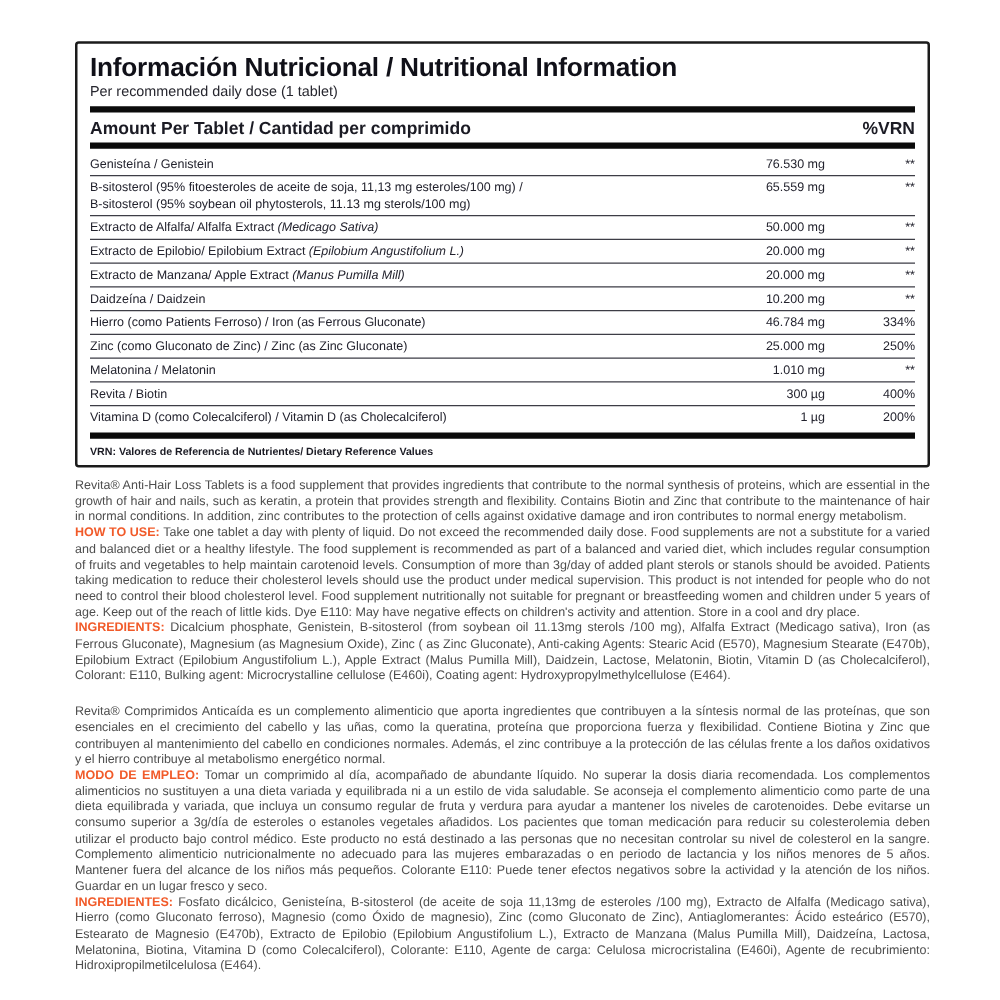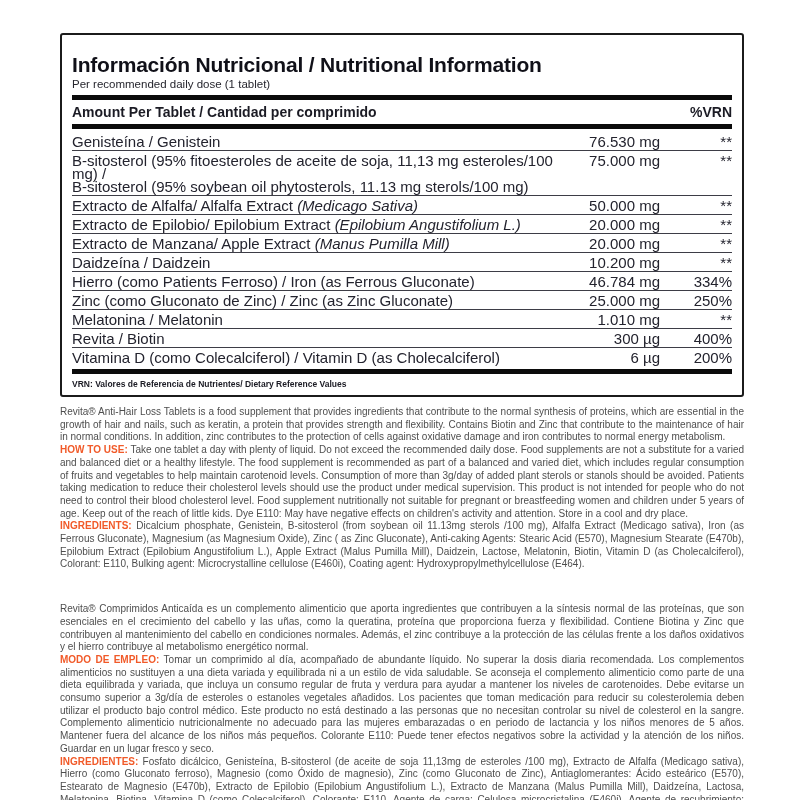--- a/index.html
+++ b/index.html
@@ -7,38 +7,38 @@
     width:800px; height:800px; position:relative;
     font-family:"Liberation Sans", sans-serif;
     color:#4e4e4e;
     -webkit-font-smoothing:antialiased;
   }
   .label-wrap { position:absolute; left:60px; top:33px; width:684px; }
 
   
   .panel {
     border:2px solid #1b1b1b; border-radius:3px;
-    padding:18px 10px 5px 10px; background:#fff; color:#23232e;
+    padding:8px 10px 5px 10px; background:#fff; color:#23232e;
   }
   .panel-title { font-size:21px; font-weight:bold; color:#101018; letter-spacing:-0.2px; line-height:24px; }
   .panel-sub { font-size:11.5px; line-height:15px; color:#26262e; }
   .bar { height:5px; background:#0b0b0b; margin:3px 0; }
   .colhead { display:flex; justify-content:space-between; align-items:flex-end; font-size:14px; font-weight:bold; color:#1b1b24; padding:1px 0; }
   .nrows { display:block; }
-  .nrow { display:flex; align-items:flex-start; padding:3px 0 2px 0; border-bottom:1px solid #3d3d46; font-size:15px; line-height:13px; color:#23232e; }
+  .nrow { display:flex; align-items:flex-start; padding:3px 0 2px 0; border-bottom:1px solid #3d3d46; font-size:10px; line-height:13px; color:#23232e; }
   .nrow:last-child { border-bottom:none; }
   .nname { flex:1; padding-right:10px; }
   .nname i { font-style:italic; }
   .namt { width:90px; text-align:right; white-space:nowrap; }
   .nvrn { width:72px; text-align:right; white-space:nowrap; }
   .footnote { font-size:8.5px; font-weight:bold; color:#1b1b24; padding:2px 0 1px 0; }
 
   
   .text-section { margin-top:9px; font-size:10px; line-height:12.7px; color:#4e4e4e; text-align:justify; }
-  .text-section + .text-section { margin-top:32px; }
+  .text-section + .text-section { margin-top:16px; }
   .para { margin:0; }
   .plabel { font-weight:bold; }
 </style>
 </head>
 <body>
 
 <div class="label-wrap">
 
   <div class="panel">
     <div class="panel-title">Información Nutricional / Nutritional Information</div>
@@ -54,21 +54,21 @@
     <div class="bar"></div>
 
     <div class="nrows">
         <div class="nrow">
           <div class="nname">Genisteína / Genistein</div>
           <div class="namt">76.530 mg</div>
           <div class="nvrn">**</div>
         </div>
         <div class="nrow">
           <div class="nname">B-sitosterol (95% fitoesteroles de aceite de soja, 11,13 mg esteroles/100 mg) /<br>B-sitosterol (95% soybean oil phytosterols, 11.13 mg sterols/100 mg)</div>
-          <div class="namt">75.000 mg</div>
+          <div class="namt">65.559 mg</div>
           <div class="nvrn">**</div>
         </div>
         <div class="nrow">
           <div class="nname">Extracto de Alfalfa/ Alfalfa Extract <i>(Medicago Sativa)</i></div>
           <div class="namt">50.000 mg</div>
           <div class="nvrn">**</div>
         </div>
         <div class="nrow">
           <div class="nname">Extracto de Epilobio/ Epilobium Extract <i>(Epilobium Angustifolium L.)</i></div>
           <div class="namt">20.000 mg</div>
@@ -99,21 +99,21 @@
           <div class="namt">1.010 mg</div>
           <div class="nvrn">**</div>
         </div>
         <div class="nrow">
           <div class="nname">Revita / Biotin</div>
           <div class="namt">300 µg</div>
           <div class="nvrn">400%</div>
         </div>
         <div class="nrow">
           <div class="nname">Vitamina D (como Colecalciferol) / Vitamin D (as Cholecalciferol)</div>
-          <div class="namt">6 µg</div>
+          <div class="namt">1 µg</div>
           <div class="nvrn">200%</div>
         </div>
       </div>
 
     <div class="bar"></div>
 
     <div class="footnote">VRN: Valores de Referencia de Nutrientes/ Dietary Reference Values</div>
   </div>
 
   <div class="text-section">

